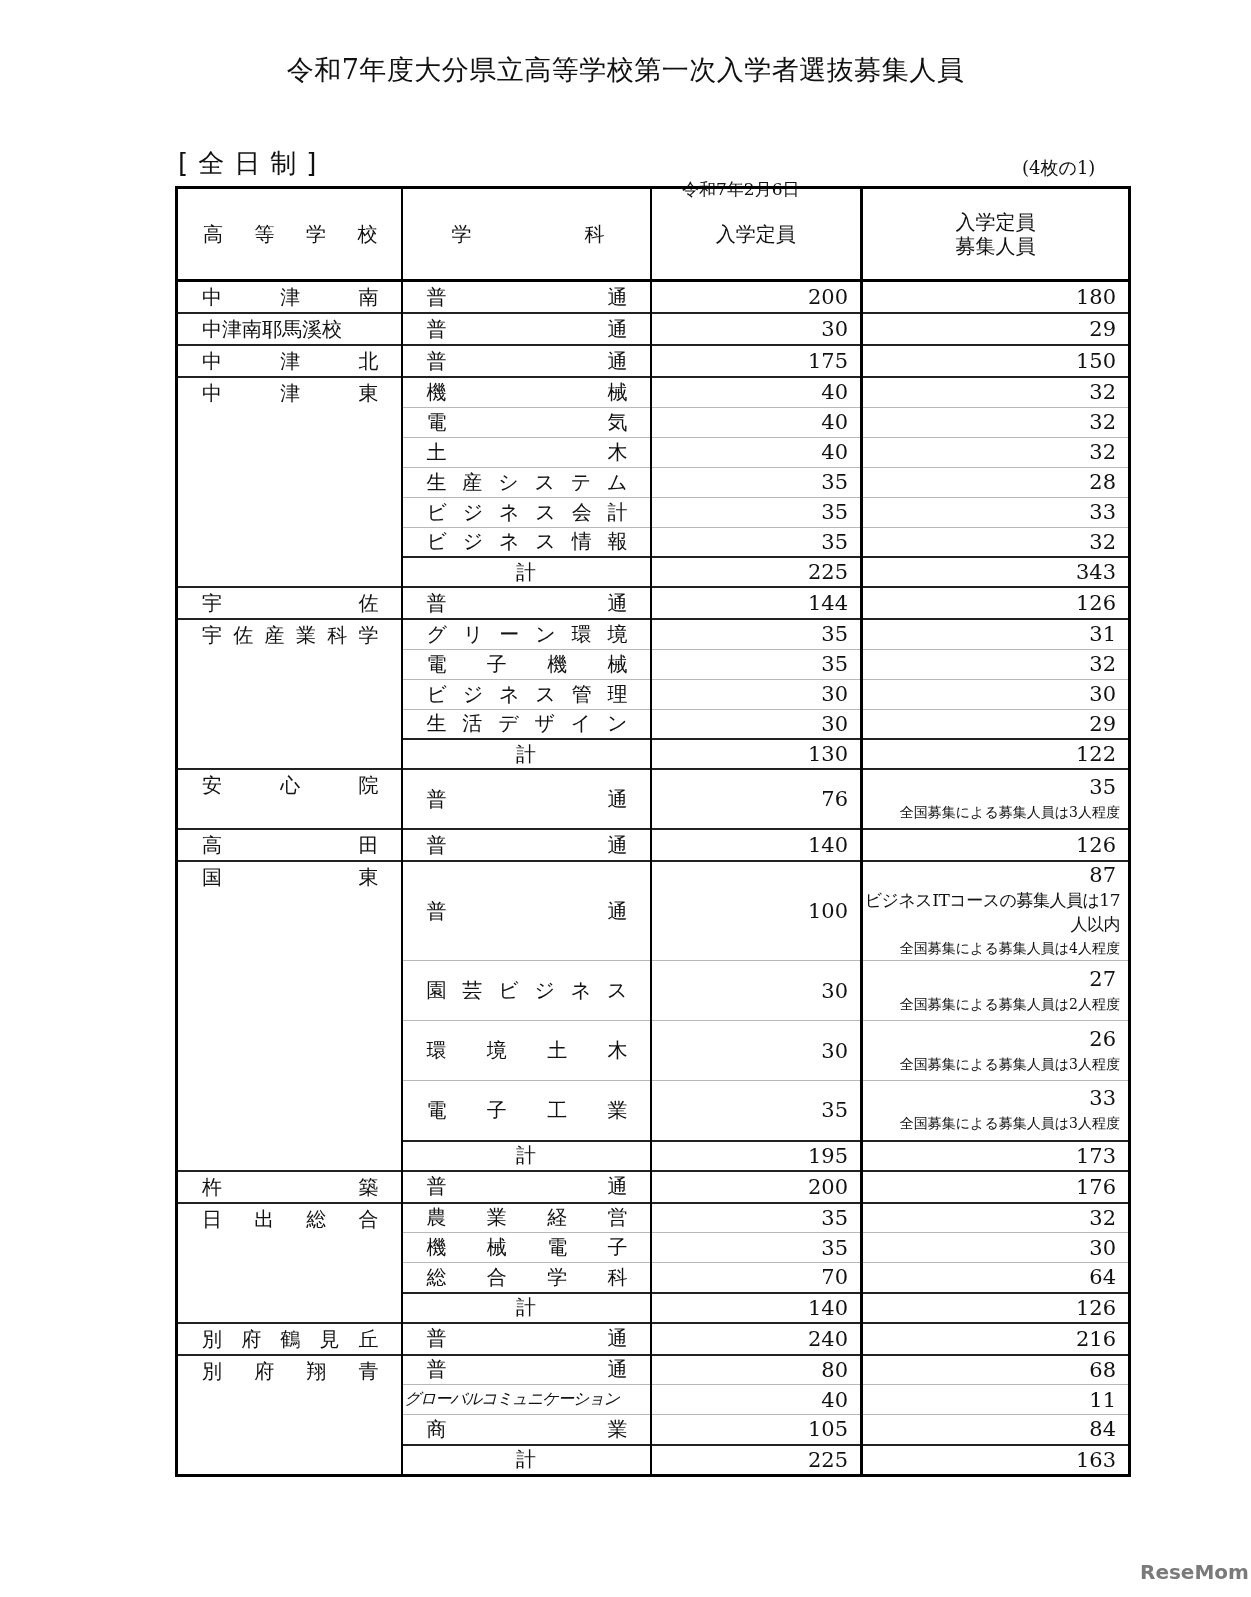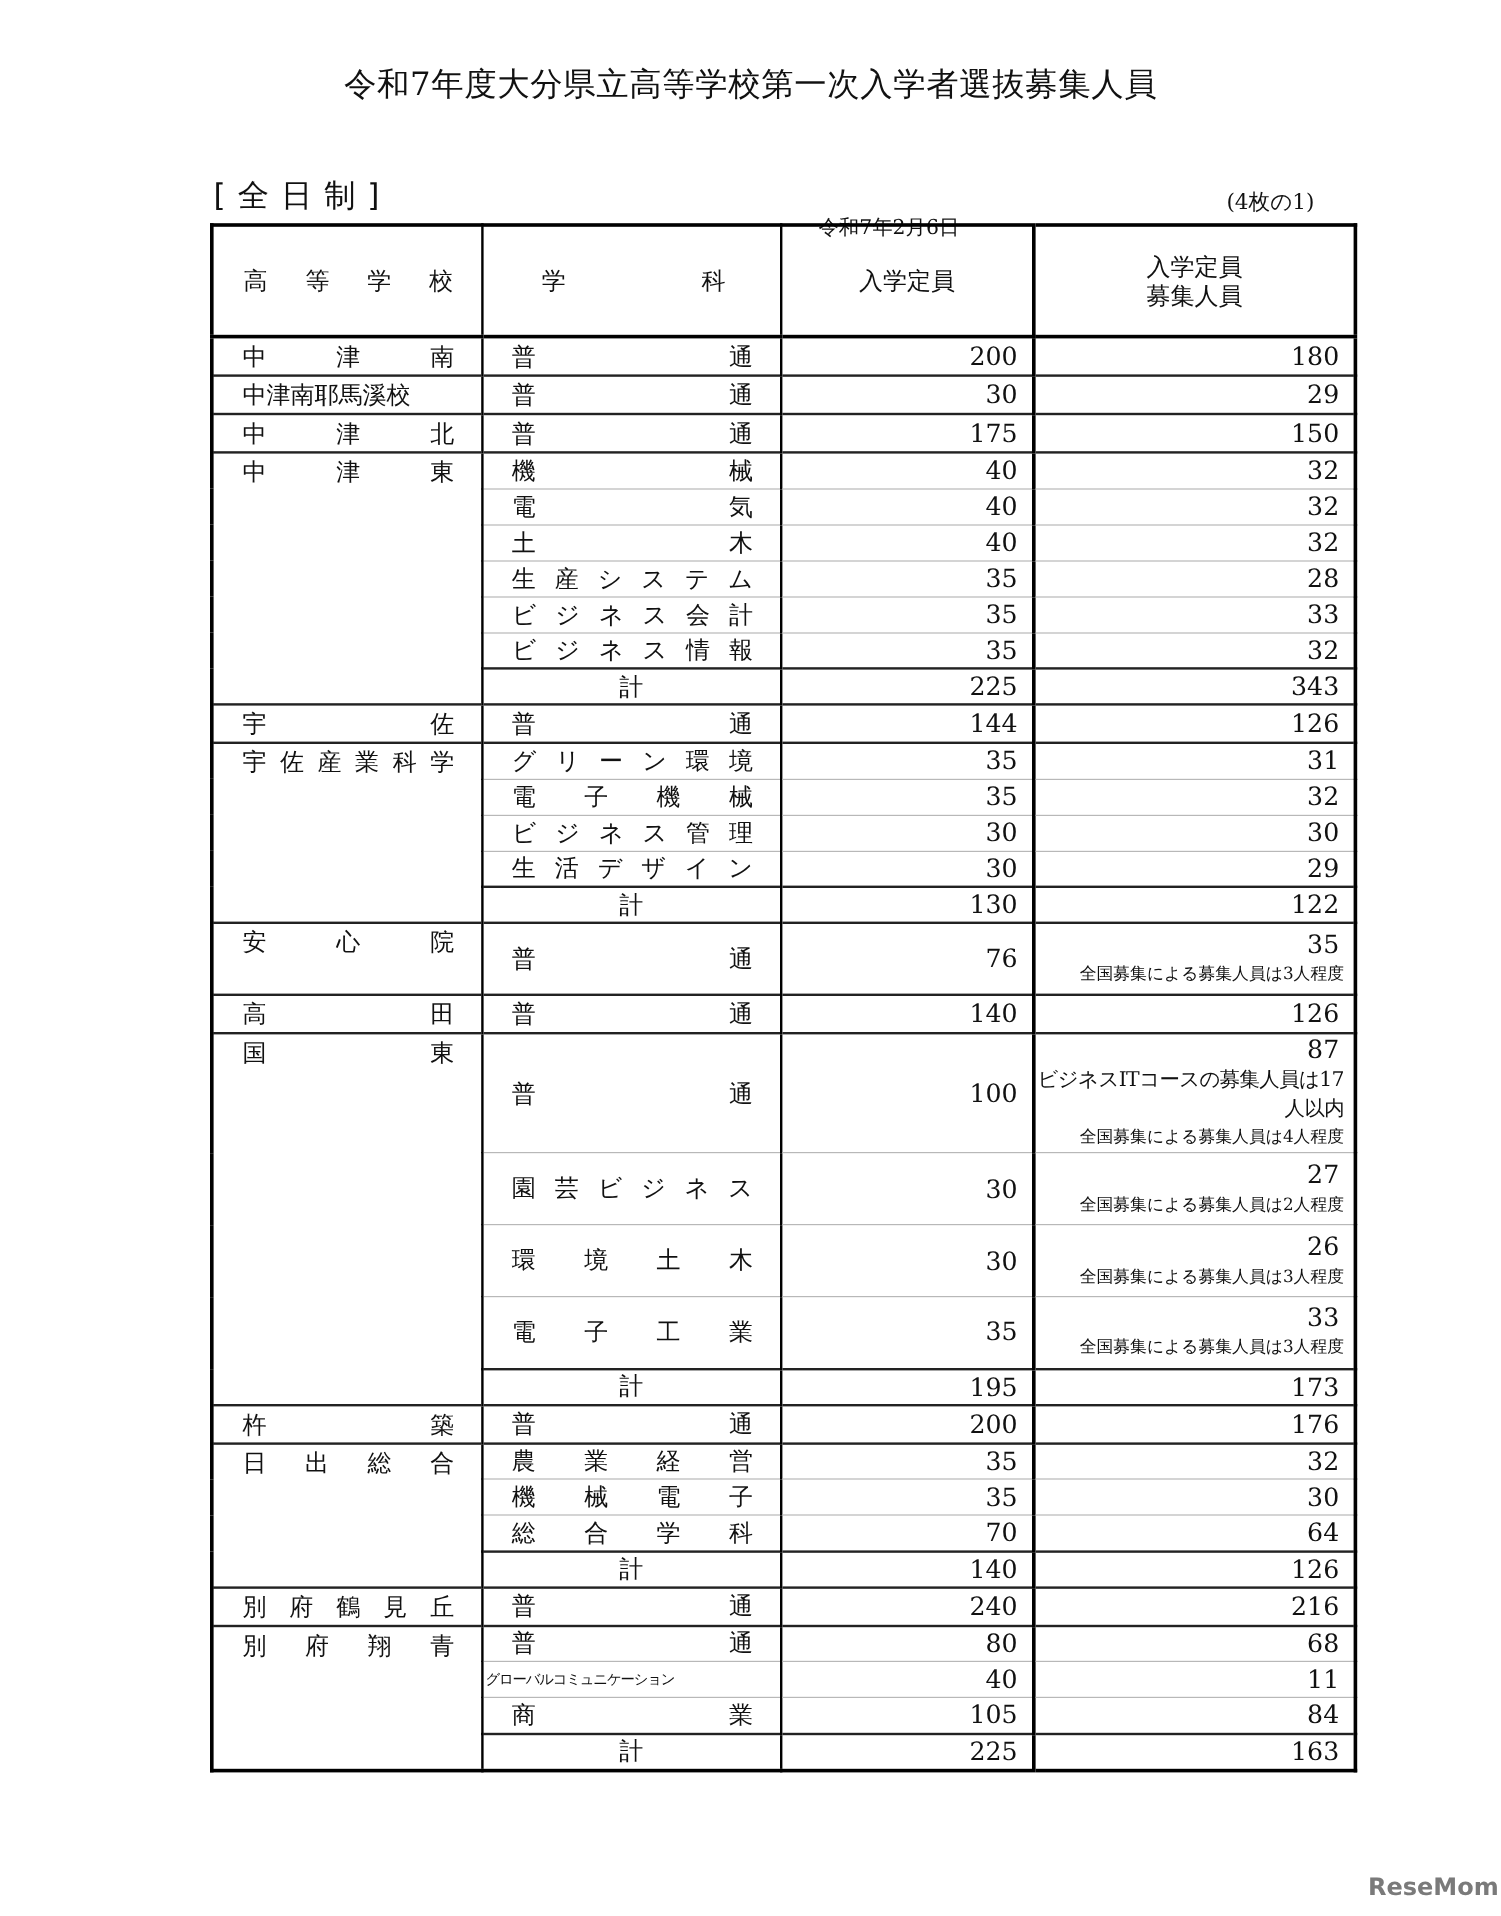--- a/index.html
+++ b/index.html
@@ -19,21 +19,21 @@
   th.c2h span.b { float:right; margin-right:44px; }
   td { height:28px; padding:0; font-size:20px; border-left:2px solid #000; border-right:2px solid #000; }
   td.num { text-align:right; padding-right:12px; font-size:21px; }
   td.c3 { border-right:3px solid #000; }
   tr.major td { border-top:2px solid #222; }
   tr.minor td.c2, tr.minor td.c3, tr.minor td.c4 { border-top:1px solid #b8b8b8; }
   tr.total td.c2, tr.total td.c3, tr.total td.c4 { border-top:2px solid #222; }
   td.school { vertical-align:top; padding:2px 22px 0 24px; }
   .sp { display:flex; justify-content:space-between; }
   td.dept { padding:0 22px 0 24px; }
-  td.dept.small { padding:0 2px; font-size:12px; letter-spacing:-1px; }
+  td.dept.small { padding:0 2px; font-size:16px; letter-spacing:-1px;font-style:italic; }
   td.totl { text-align:center; }
   .note { font-size:14px; display:block; text-align:right; padding-right:4px; line-height:24px; }
   .note.sm { font-size:17px; letter-spacing:-0.5px; }
   .big { display:block; line-height:26px; }
   .logo { position:absolute; left:1140px; top:1560px; font-family:"DejaVu Sans","Liberation Sans",sans-serif;
           font-weight:bold; font-size:20px; color:#7a7a7a; }
 </style>
 </head>
 <body>
 

